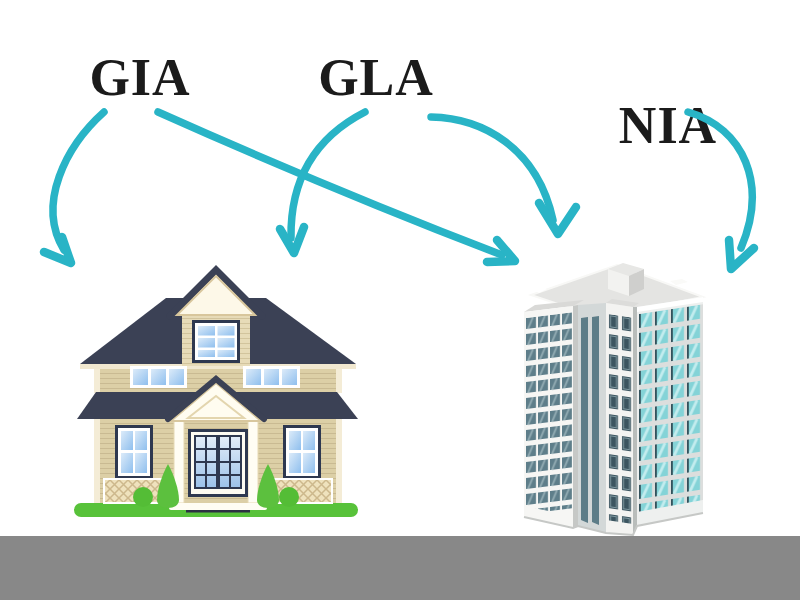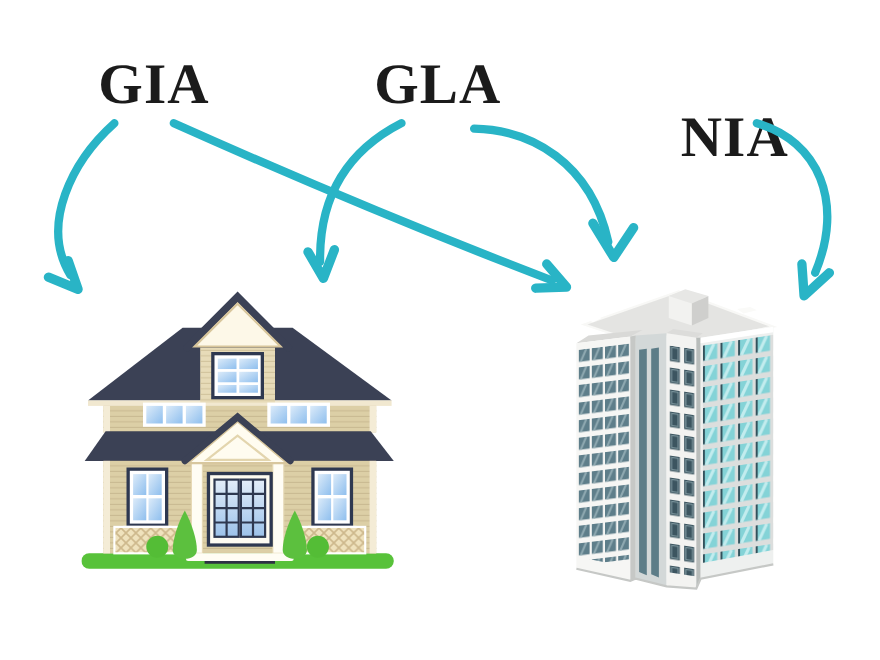--- a/index.html
+++ b/index.html
@@ -1,26 +1,26 @@
 <!DOCTYPE html>
 <html><head>
 <meta charset="utf-8">
 <style>
   html,body{margin:0;padding:0;background:#888;}
   #canvas{
-    position:relative;width:800px;height:600px;background:#ffffff;
+    position:relative;width:800px;height:536px;background:#ffffff;
     overflow:hidden;font-family:"Liberation Serif","DejaVu Serif",serif;
   }
   .area-label{
     position:absolute;top:52px;transform:translateX(-50%);
     font-size:52px;font-weight:600;color:#1b1b1b;letter-spacing:1px;
     line-height:1;white-space:nowrap;
   }
   #label-gia{left:140px;}
-  #label-gla{left:398px;}
+  #label-gla{left:376px;}
   #label-nia{left:668px;margin-top:48px;}
   .abs{position:absolute;}
 </style>
 </head>
 <body>
 
 <div id="canvas">
 
   <div class="area-label" id="label-gia">GIA</div>
   <div class="area-label" id="label-gla">GLA</div>

